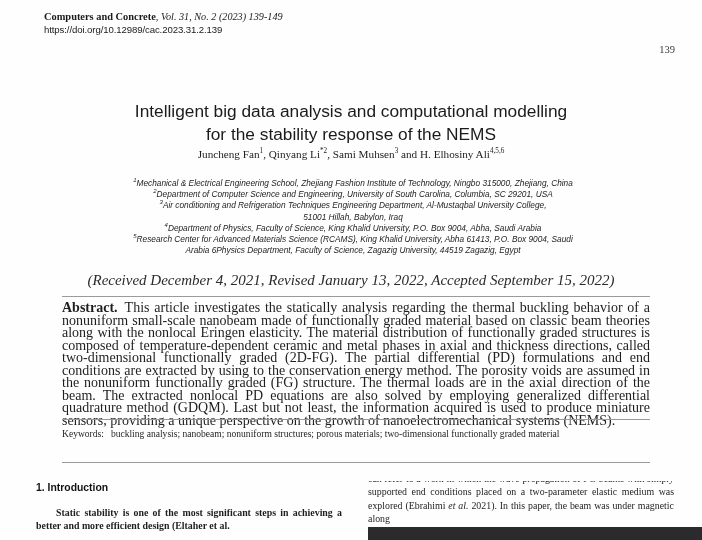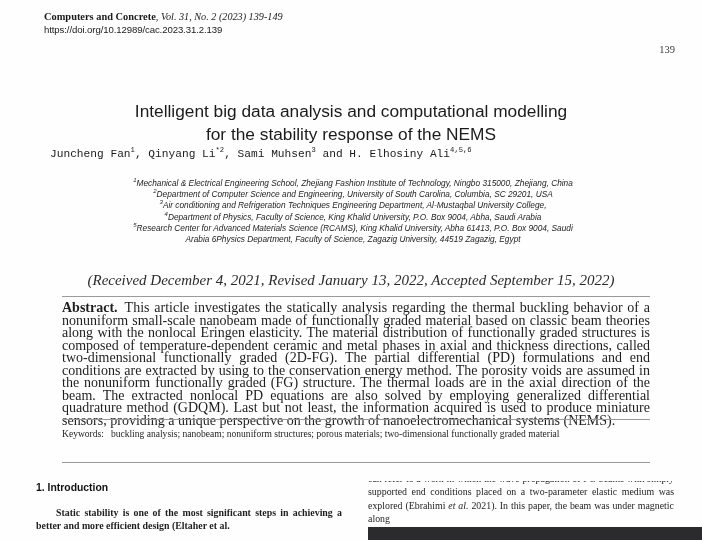--- a/index.html
+++ b/index.html
@@ -74,22 +74,22 @@
     font-weight: 400;
     color: #1b1b1b;
   }
 
   
   .authors {
     position: absolute;
     left: 50px;
     right: 50px;
     top: 147px;
-    text-align: left;
-    font-family: Liberation Mono, monospace;
+    text-align: center;
+    font-family: Liberation Serif, serif;
     font-size: 11.2px;
     line-height: 15px;
     color: #1b1b1b;
   }
   .authors sup {
     font-size: 7.2px;
     vertical-align: super;
     line-height: 0;
   }
 
@@ -246,20 +246,21 @@
     <span>Qinyang Li</span><sup>*2</sup>,
     <span>Sami Muhsen</span><sup>3</sup>
     <span>and</span>
     <span>H. Elhosiny Ali</span><sup>4,5,6</sup>
   </div>
 
   <div class="affils">
     <span class="aff"><sup>1</sup><span>Mechanical &amp; Electrical Engineering School, Zhejiang Fashion Institute of Technology, Ningbo 315000, Zhejiang, China</span></span>
     <span class="aff"><sup>2</sup><span>Department of Computer Science and Engineering, University of South Carolina, Columbia, SC 29201, USA</span></span>
     <span class="aff"><sup>3</sup><span>Air conditioning and Refrigeration Techniques Engineering Department, Al-Mustaqbal University College,</span></span>
+    <span class="aff"><span>51001 Hillah, Babylon, Iraq</span></span>
     <span class="aff"><sup>4</sup><span>Department of Physics, Faculty of Science, King Khalid University, P.O. Box 9004, Abha, Saudi Arabia</span></span>
     <span class="aff"><sup>5</sup><span>Research Center for Advanced Materials Science (RCAMS), King Khalid University, Abha 61413, P.O. Box 9004, Saudi</span></span>
     <span class="aff"><span>Arabia 6Physics Department, Faculty of Science, Zagazig University, 44519 Zagazig, Egypt</span></span>
   </div>
 
   <div class="received">(Received December 4, 2021, Revised January 13, 2022, Accepted September 15, 2022)</div>
 
   <div class="rule rule-top"></div>
 
   <div class="abstract">

